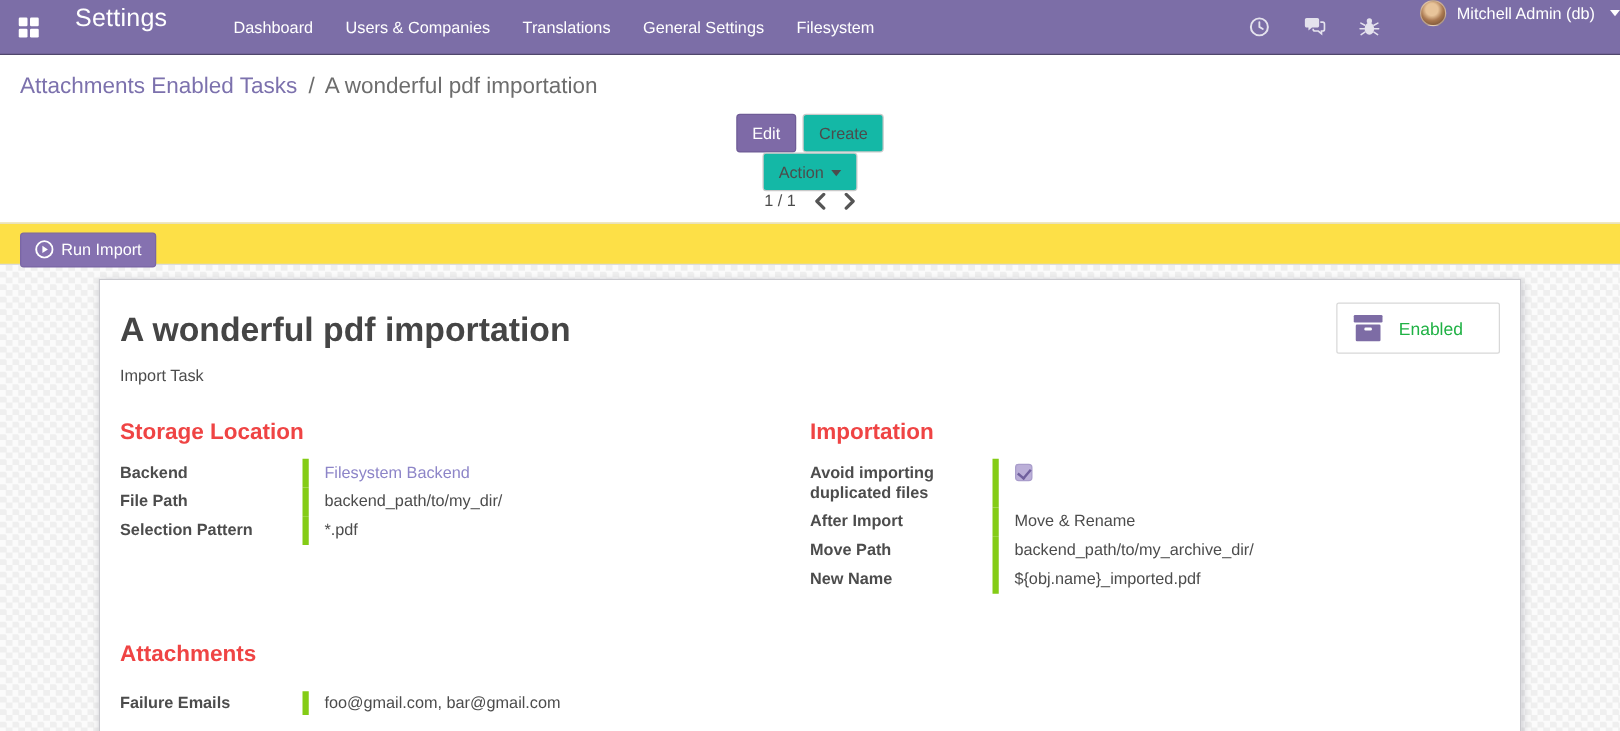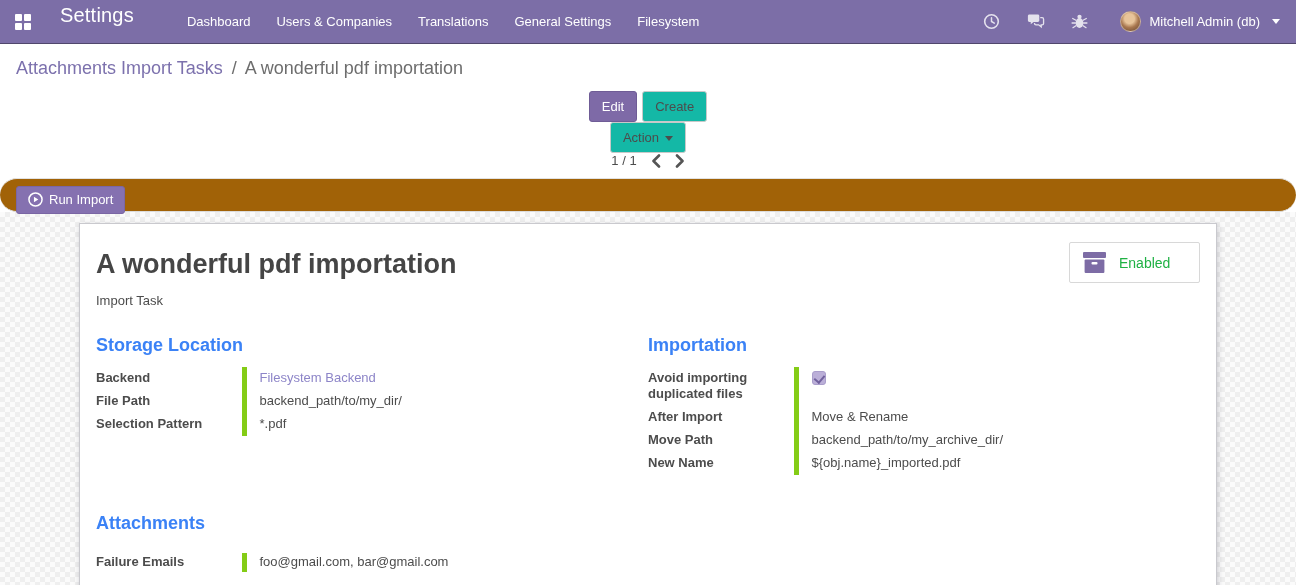--- a/index.html
+++ b/index.html
@@ -10,21 +10,21 @@
   .navbar {
     height: 44px; background: #7C6EA7; display: flex; align-items: center;
     border-bottom: 1px solid rgba(0,0,0,0.35); color: #fff;
   }
   .apps-btn { width: 46px; height: 44px; display: flex; align-items: center; justify-content: center; cursor: pointer; }
   .apps-grid { display: grid; grid-template-columns: 7px 7px; grid-template-rows: 7px 7px; gap: 2px; }
   .apps-grid span { background: #fff; border-radius: 1px; }
   .brand { font-size: 20px; font-weight: 400; margin: 0 40px 12px 14px; letter-spacing: 0.2px; }
   .nav-menu { display: flex; align-items: stretch; height: 44px; }
   .nav-item { display: flex; align-items: center; padding: 0 13px; font-size: 13px; color: #fff; cursor: pointer; }
-  .nav-right { margin-left: auto; display: flex; align-items: center; padding-right: 16px; gap: 10px; }
+  .nav-right { margin-left: auto; display: flex; align-items: flex-start; padding-right: 0; gap: 10px; }
   .sys-icon { width: 34px; height: 44px; display: flex; align-items: center; justify-content: center; cursor: pointer; opacity: 0.8; }
   .user-menu { display: flex; align-items: center; gap: 8px; padding-left: 14px; cursor: pointer; }
   .avatar { width: 21px; height: 21px; border-radius: 50%; background: radial-gradient(circle at 45% 35%, #e8c49a 0 30%, #a97850 55%, #5f3f28 100%); border: 1px solid rgba(255,255,255,0.4); }
   .caret-down { width: 0; height: 0; border-left: 4px solid transparent; border-right: 4px solid transparent; border-top: 5px solid #fff; margin-left: 4px; }
 
   
   .control-panel { background: #fff; padding: 12px 16px 10px; }
   .breadcrumb { font-size: 18px; line-height: 24px; margin-bottom: 11px; }
   .breadcrumb .bc-link { color: #7C71AD; cursor: pointer; text-decoration: none; }
   .breadcrumb .bc-sep { color: #6d6d6d; padding: 0 4px; }
@@ -34,21 +34,21 @@
   .cp-center { flex: 1; display: flex; justify-content: center; }
   .cp-right { display: flex; align-items: center; gap: 14px; }
   .btn { font-size: 13px; line-height: 17px; padding: 6px 12px; border-radius: 3px; cursor: pointer; border: 1px solid transparent; font-family: inherit; }
   .btn-primary { background: #7E6AA7; border-color: #6f5c96; color: #fff; }
   .btn-default { background: #14b8a6; border-color: #c9c9c9; color: #4c4c4c; }
   .btn .b-caret { display: inline-block; width: 0; height: 0; border-left: 4px solid transparent; border-right: 4px solid transparent; border-top: 5px solid #4c4c4c; margin-left: 6px; vertical-align: middle; }
   .pager-val { color: #4c4c4c; }
   .pager-arrow { cursor: pointer; display: flex; align-items: center; }
 
   
-  .statusbar { background: #a16207; border-top: 1px solid #e2e2e2; border-bottom: 1px solid #dcdcdc; padding: 16px 16px 6px; height: 34px; display: flex; align-items: center; border-radius: 17px; }
+  .statusbar { background: #fde047; border-top: 1px solid #e2e2e2; border-bottom: 1px solid #dcdcdc; padding: 16px 16px 6px; height: 34px; display: flex; align-items: center; }
   .btn-run { background: #8571B0; border-color: #7a66a4; color: #fff; display: inline-flex; align-items: center; gap: 6px; padding: 4px 11px 5px; }
 
   
   .o-content {
     height: 417px; overflow: hidden;
     background-color: #fbfbfb;
     background-image: conic-gradient(#efefef 25%, transparent 0 50%, #efefef 0 75%, transparent 0);
     background-size: 10px 10px;
   }
   .sheet {
@@ -62,21 +62,21 @@
     position: absolute; top: 18px; right: 16px; width: 131px; height: 41px;
     background: #fff; border: 1px solid #d8d8d8; border-radius: 2px;
     display: flex; align-items: center; justify-content: flex-start; gap: 12px; padding: 0 12px; cursor: pointer;
   }
   .stat-button .stat-text { color: #1FB144; font-size: 14px; }
 
   .groups-row { display: flex; margin-top: 27px; }
   .fgroup { width: 50%; }
   .fgroup.left { padding-right: 48px; }
   .fgroup.right { padding-right: 40px; }
-  .group-title { font-size: 18px; font-weight: bold; color: #3b82f6; margin-bottom: 11px; }
+  .group-title { font-size: 18px; font-weight: bold; color: #ef4444; margin-bottom: 11px; }
   .ftable { display: table; width: 100%; border-collapse: collapse; }
   .frow { display: table-row; }
   .fcell-label { display: table-cell; width: 148px; font-weight: bold; color: #4c4c4c; padding: 3px 10px 4px 0; vertical-align: top; line-height: 16px; }
   .fcell-value { display: table-cell; border-left: 5px solid #84cc16; padding: 3px 0 4px 13px; vertical-align: top; line-height: 16px; color: #4c4c4c; }
   .m2o-link { color: #8D85C8; cursor: pointer; }
   .attachments-group { margin-top: 38px; }
   .attachments-group .group-title { margin-bottom: 19px; }
   .ftable.tight .fcell-label, .ftable.tight .fcell-value { padding-top: 1px; padding-bottom: 2px; }
 
   .checkbox {
@@ -141,21 +141,21 @@
     <div class="user-menu">
       <div class="avatar"></div>
       <span>Mitchell Admin (db)</span>
       <span class="caret-down"></span>
     </div>
   </div>
 </header>
 
 <section class="control-panel">
   <div class="breadcrumb">
-    <span class="bc-link">Attachments Import Tasks</span>
+    <span class="bc-link">Attachments Enabled Tasks</span>
     <span class="bc-sep">/</span>
     <span class="bc-current">A wonderful pdf importation</span>
   </div>
   <div class="cp-buttons">
     <div class="cp-left">
       <button class="btn btn-primary">Edit</button>
       <button class="btn btn-default">Create</button>
     </div>
     <div class="cp-center">
       <button class="btn btn-default"><span>Action</span><span class="b-caret"></span></button>

